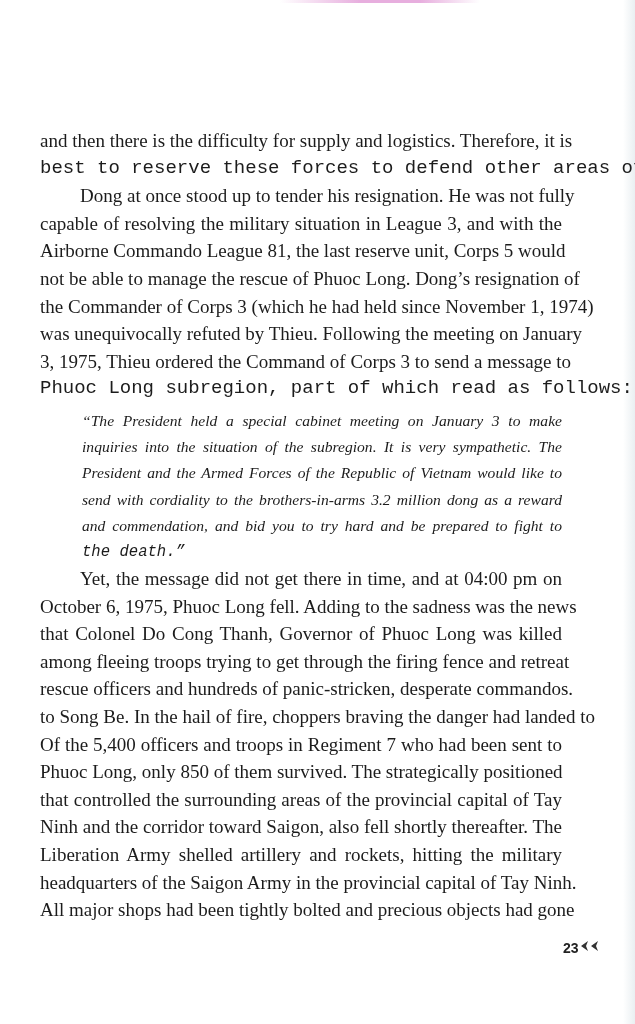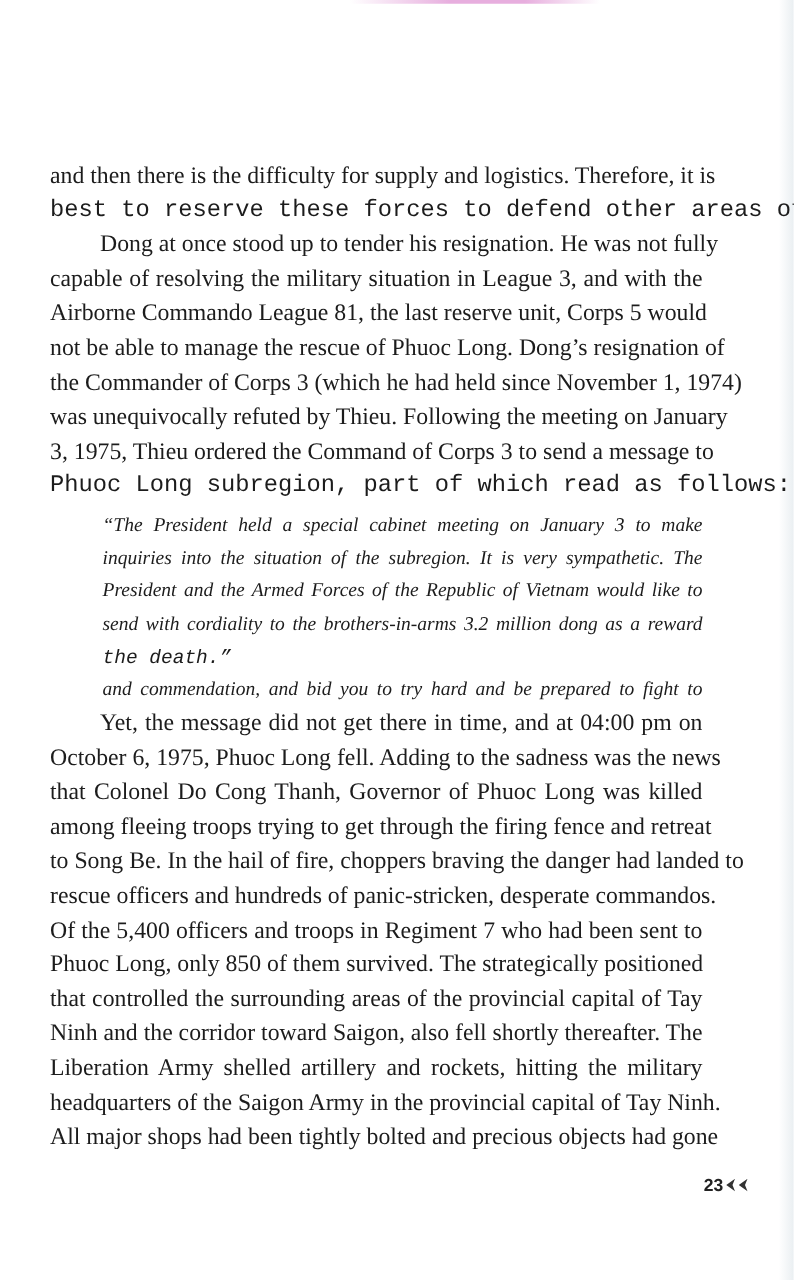--- a/index.html
+++ b/index.html
@@ -29,21 +29,21 @@
     .line.indent { padding-left: 40px; }
     .quote .line {
       padding-left: 42px; font-style: italic; font-size: 15.6px;
       height: 26.2px; line-height: 26.2px;
     }
     .quote { margin-top: 5px; margin-bottom: 0px; }
     .folio {
       position: absolute; left: 563px; top: 940px;
       font-family: "Liberation Sans", "DejaVu Sans", sans-serif;
       font-weight: bold; font-size: 14px; color: #222;
-      display: flex; align-items: center; gap: 1px;
+      display: flex; gap: 1px;
     }
     .chev { display: inline-block; width: 10px; height: 12px; }
   </style>
 </head>
 <body>
 
 <div class="topline"></div>
 <div class="rightedge"></div>
 
 <div class="page">
@@ -62,31 +62,31 @@
     <span class="line">was unequivocally refuted by Thieu. Following the meeting on January</span>
     <span class="line">3, 1975, Thieu ordered the Command of Corps 3 to send a message to</span>
     <span class="line last">Phuoc Long subregion, part of which read as follows:</span>
   </div>
 
   <div class="quote">
     <span class="line">“The President held a special cabinet meeting on January 3 to make</span>
     <span class="line">inquiries into the situation of the subregion. It is very sympathetic. The</span>
     <span class="line">President and the Armed Forces of the Republic of Vietnam would like to</span>
     <span class="line">send with cordiality to the brothers-in-arms 3.2 million dong as a reward</span>
+    <span class="line">and commendation, and bid you to try hard and be prepared to fight to</span>
     <span class="line last">the death.”</span>
-    <span class="line">and commendation, and bid you to try hard and be prepared to fight to</span>
   </div>
 
   <div>
     <span class="line indent">Yet, the message did not get there in time, and at 04:00 pm on</span>
     <span class="line">October 6, 1975, Phuoc Long fell. Adding to the sadness was the news</span>
     <span class="line">that Colonel Do Cong Thanh, Governor of Phuoc Long was killed</span>
     <span class="line">among fleeing troops trying to get through the firing fence and retreat</span>
+    <span class="line">rescue officers and hundreds of panic-stricken, desperate commandos.</span>
     <span class="line">to Song Be. In the hail of fire, choppers braving the danger had landed to</span>
-    <span class="line">rescue officers and hundreds of panic-stricken, desperate commandos.</span>
     <span class="line">Of the 5,400 officers and troops in Regiment 7 who had been sent to</span>
     <span class="line">Phuoc Long, only 850 of them survived. The strategically positioned</span>
     <span class="line">that controlled the surrounding areas of the provincial capital of Tay</span>
     <span class="line">Ninh and the corridor toward Saigon, also fell shortly thereafter. The</span>
     <span class="line">Liberation Army shelled artillery and rockets, hitting the military</span>
     <span class="line">headquarters of the Saigon Army in the provincial capital of Tay Ninh.</span>
     <span class="line">All major shops had been tightly bolted and precious objects had gone</span>
   </div>
 </div>
 

